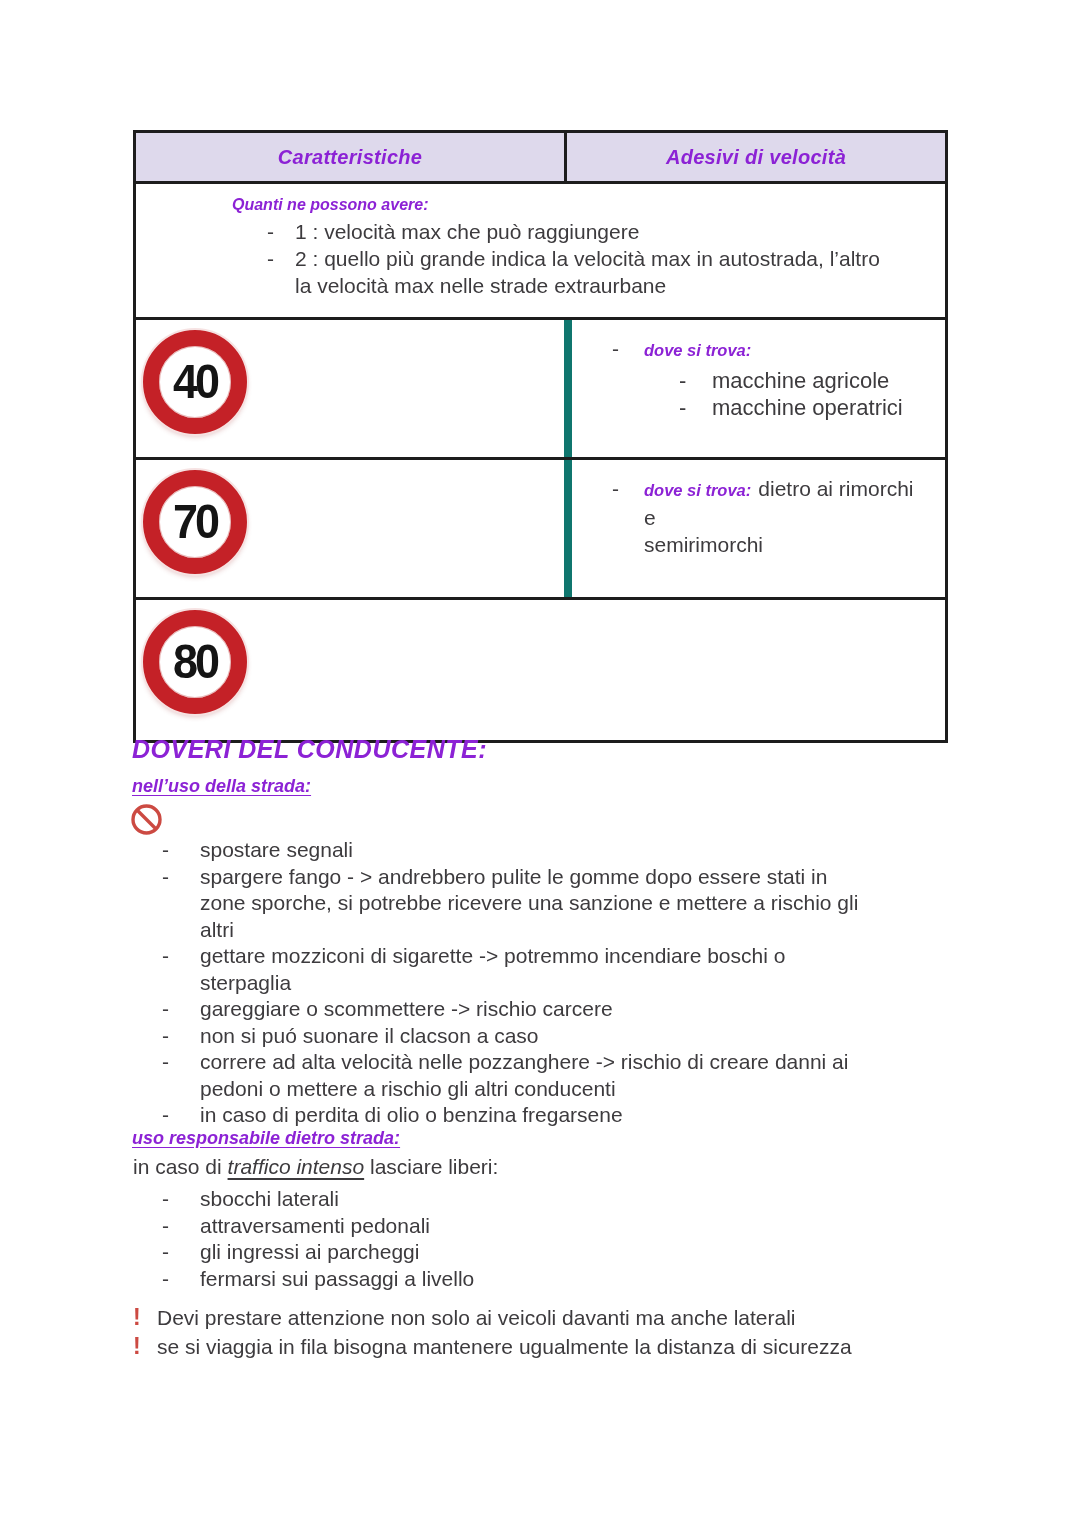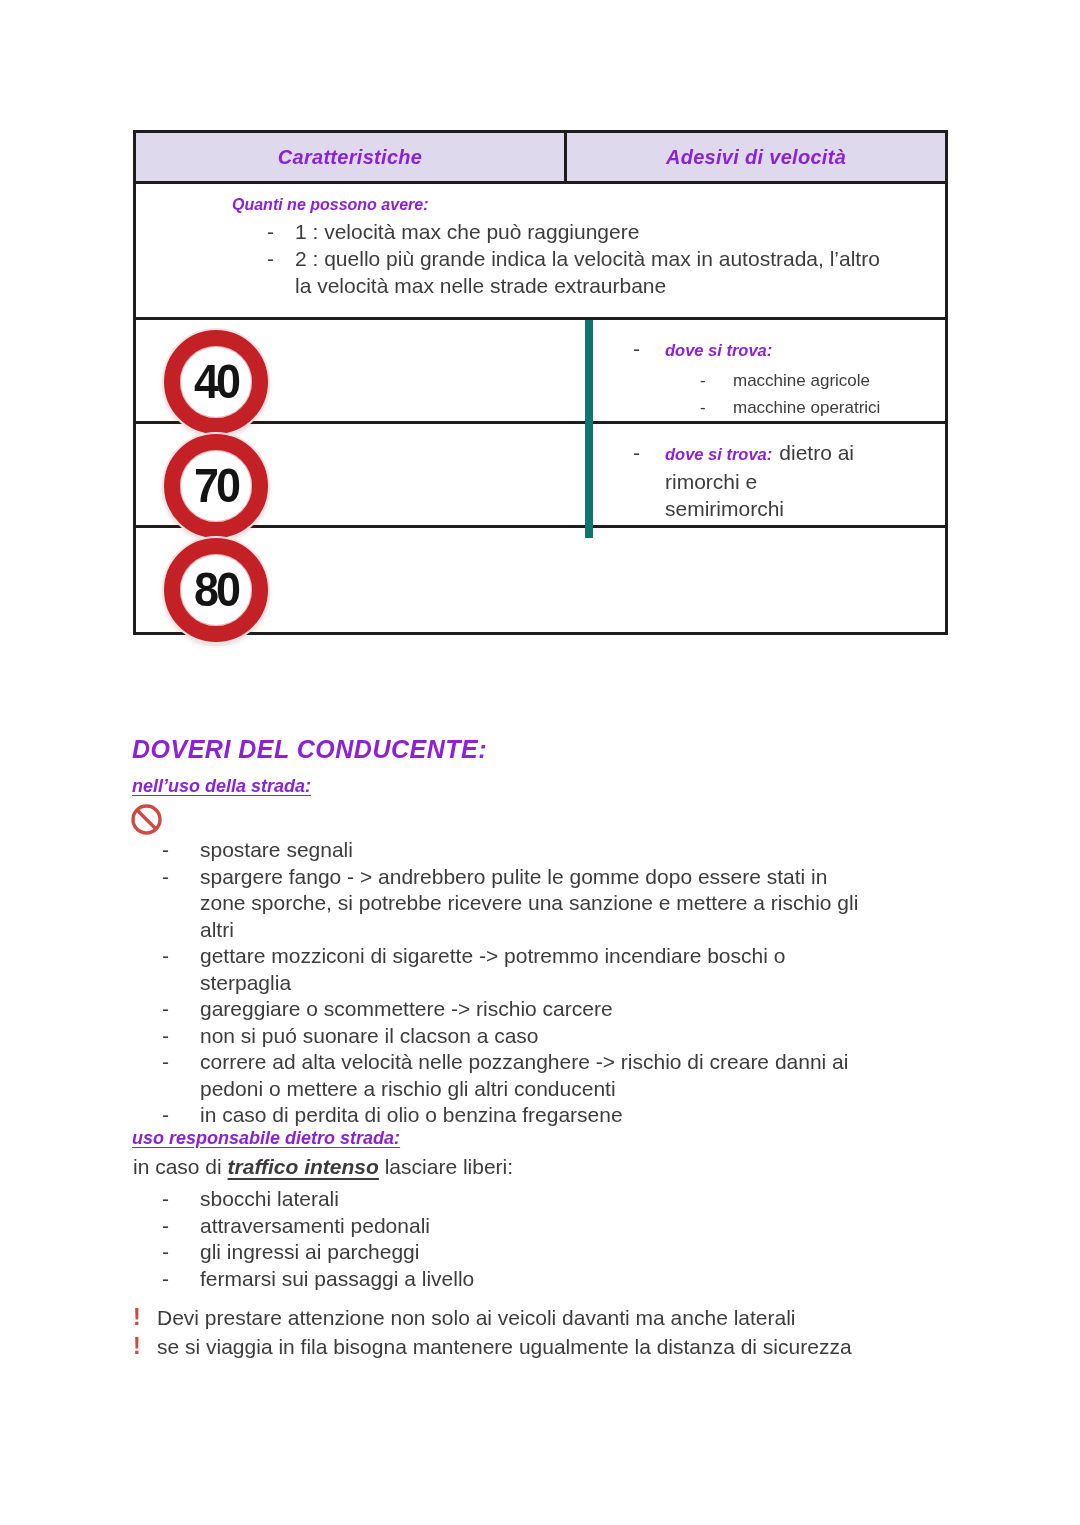--- a/index.html
+++ b/index.html
@@ -15,31 +15,31 @@
   .script { font-style:italic; font-weight:bold; color:#8c22d5; }
   .th .script { font-size:20px; letter-spacing:.3px; }
 
   .tr.intro { min-height:136px; border-bottom:3px solid #1d1d1d; padding:12px 14px 0 96px; }
   .intro-label { font-size:16px; }
   .dashlist { list-style:none; }
   .intro-list { margin-top:4px; }
   .intro-list li { position:relative; margin-left:63px; font-size:21px; line-height:27px; white-space:pre-wrap; }
   .intro-list li::before { content:"-"; position:absolute; left:-28px; }
 
-  .tr.row { display:grid; grid-template-columns:428px 1fr; height:104px; border-bottom:3px solid #1d1d1d;padding-left:21px; }
+  .tr.row { display:grid; grid-template-columns:428px 1fr; height:140px; border-bottom:3px solid #1d1d1d; }
   .tr.row:last-child { border-bottom:none; }
   .td.left { padding:10px 0 0 7px; }
   .td.right { border-left:8px solid #0f766e; padding:15px 14px 0 0; }
 
   .loc { position:relative; margin-left:72px; font-size:21px; line-height:27px; }
   .loc::before { content:"-"; position:absolute; left:-32px; color:#3d3b3e; }
   .loc .script { font-size:16.5px; margin-right:7px; }
   .loc .loc-text { white-space:pre-wrap; }
   .sub { margin-top:3px; }
-  .sub li { position:relative; margin-left:140px; font-size:17px; line-height:27px; }
+  .sub li { position:relative; margin-left:140px; font-size:22px; line-height:27px; }
   .sub li::before { content:"-"; position:absolute; left:-33px; }
 
   
   .sign { width:104px; height:104px; border-radius:50%; background:#ffffff; border:16px solid #c42127;
           box-shadow:0 0 0 2px #f6e2e2, 0 3px 5px rgba(150,40,40,.25), inset 0 0 0 1px #e8b9b9;
           display:flex; align-items:center; justify-content:center; }
   .sign .num { font-weight:bold; font-size:45px; letter-spacing:-3px; color:#141414; transform:scaleY(1.08); }
 
   
   .duties-title { position:absolute; left:132px; top:735px; font-style:italic; font-weight:bold; font-size:25px; color:#8c22d5; letter-spacing:.5px; }
@@ -49,21 +49,21 @@
 
   .no-entry { position:absolute; left:130px; top:803px; width:33px; height:33px; }
 
   .blocklist { position:absolute; left:133px; width:800px; list-style:none; }
   .blocklist li { position:relative; padding-left:67px; font-size:21px; line-height:26.5px; white-space:pre-wrap; }
   .blocklist li::before { content:"-"; position:absolute; left:29px; }
   .prohibited { top:837px; }
   .free { top:1186px; }
 
   .traffic-line { position:absolute; left:133px; top:1155px; font-size:21px; }
-  .traffic-line .emph { font-weight:bold; font-style:italic; text-decoration:underline; text-underline-offset:4px;margin-top:44px; }
+  .traffic-line .emph { font-weight:normal; font-style:italic; text-decoration:underline; text-underline-offset:4px;margin-top:44px; }
 
   .warnings { position:absolute; left:133px; top:1303px; }
   .warn-row { display:flex; align-items:baseline; line-height:28px; }
   .warn-mark { color:#cc4a42; font-weight:bold; font-size:23px; width:24px; }
   .warn-text { font-size:21px; }
 </style>
 </head>
 <body>
 
 <div class="page">

